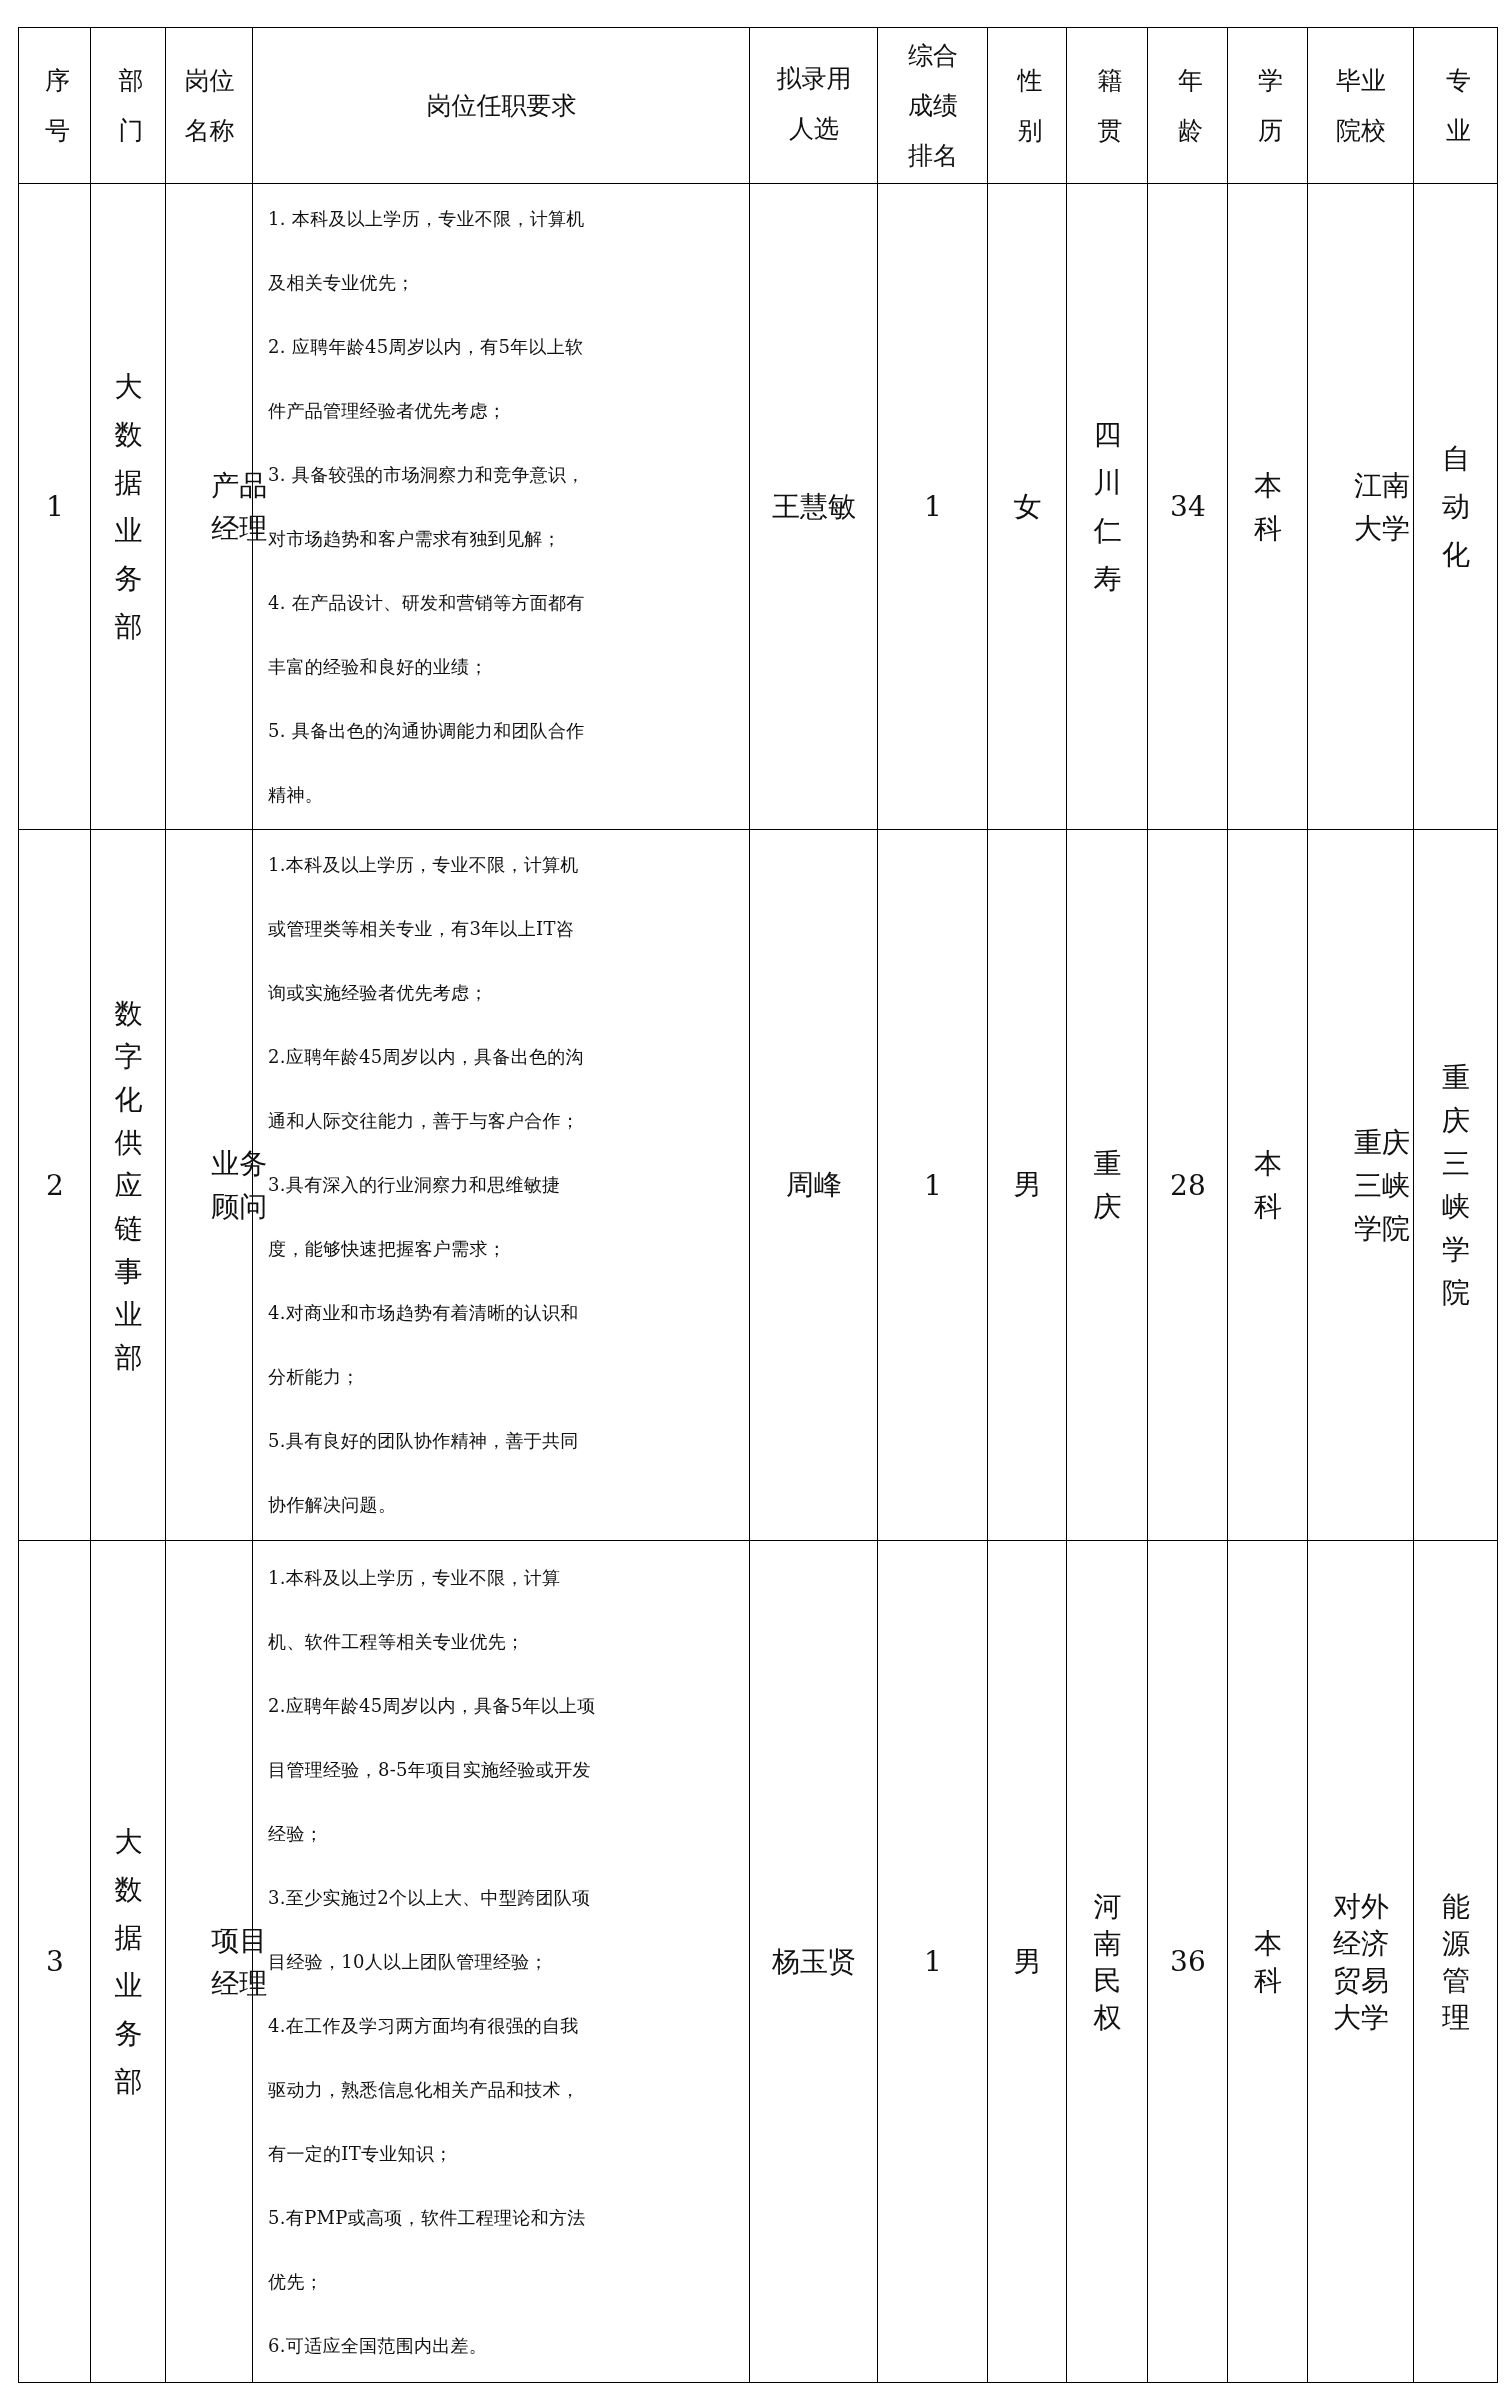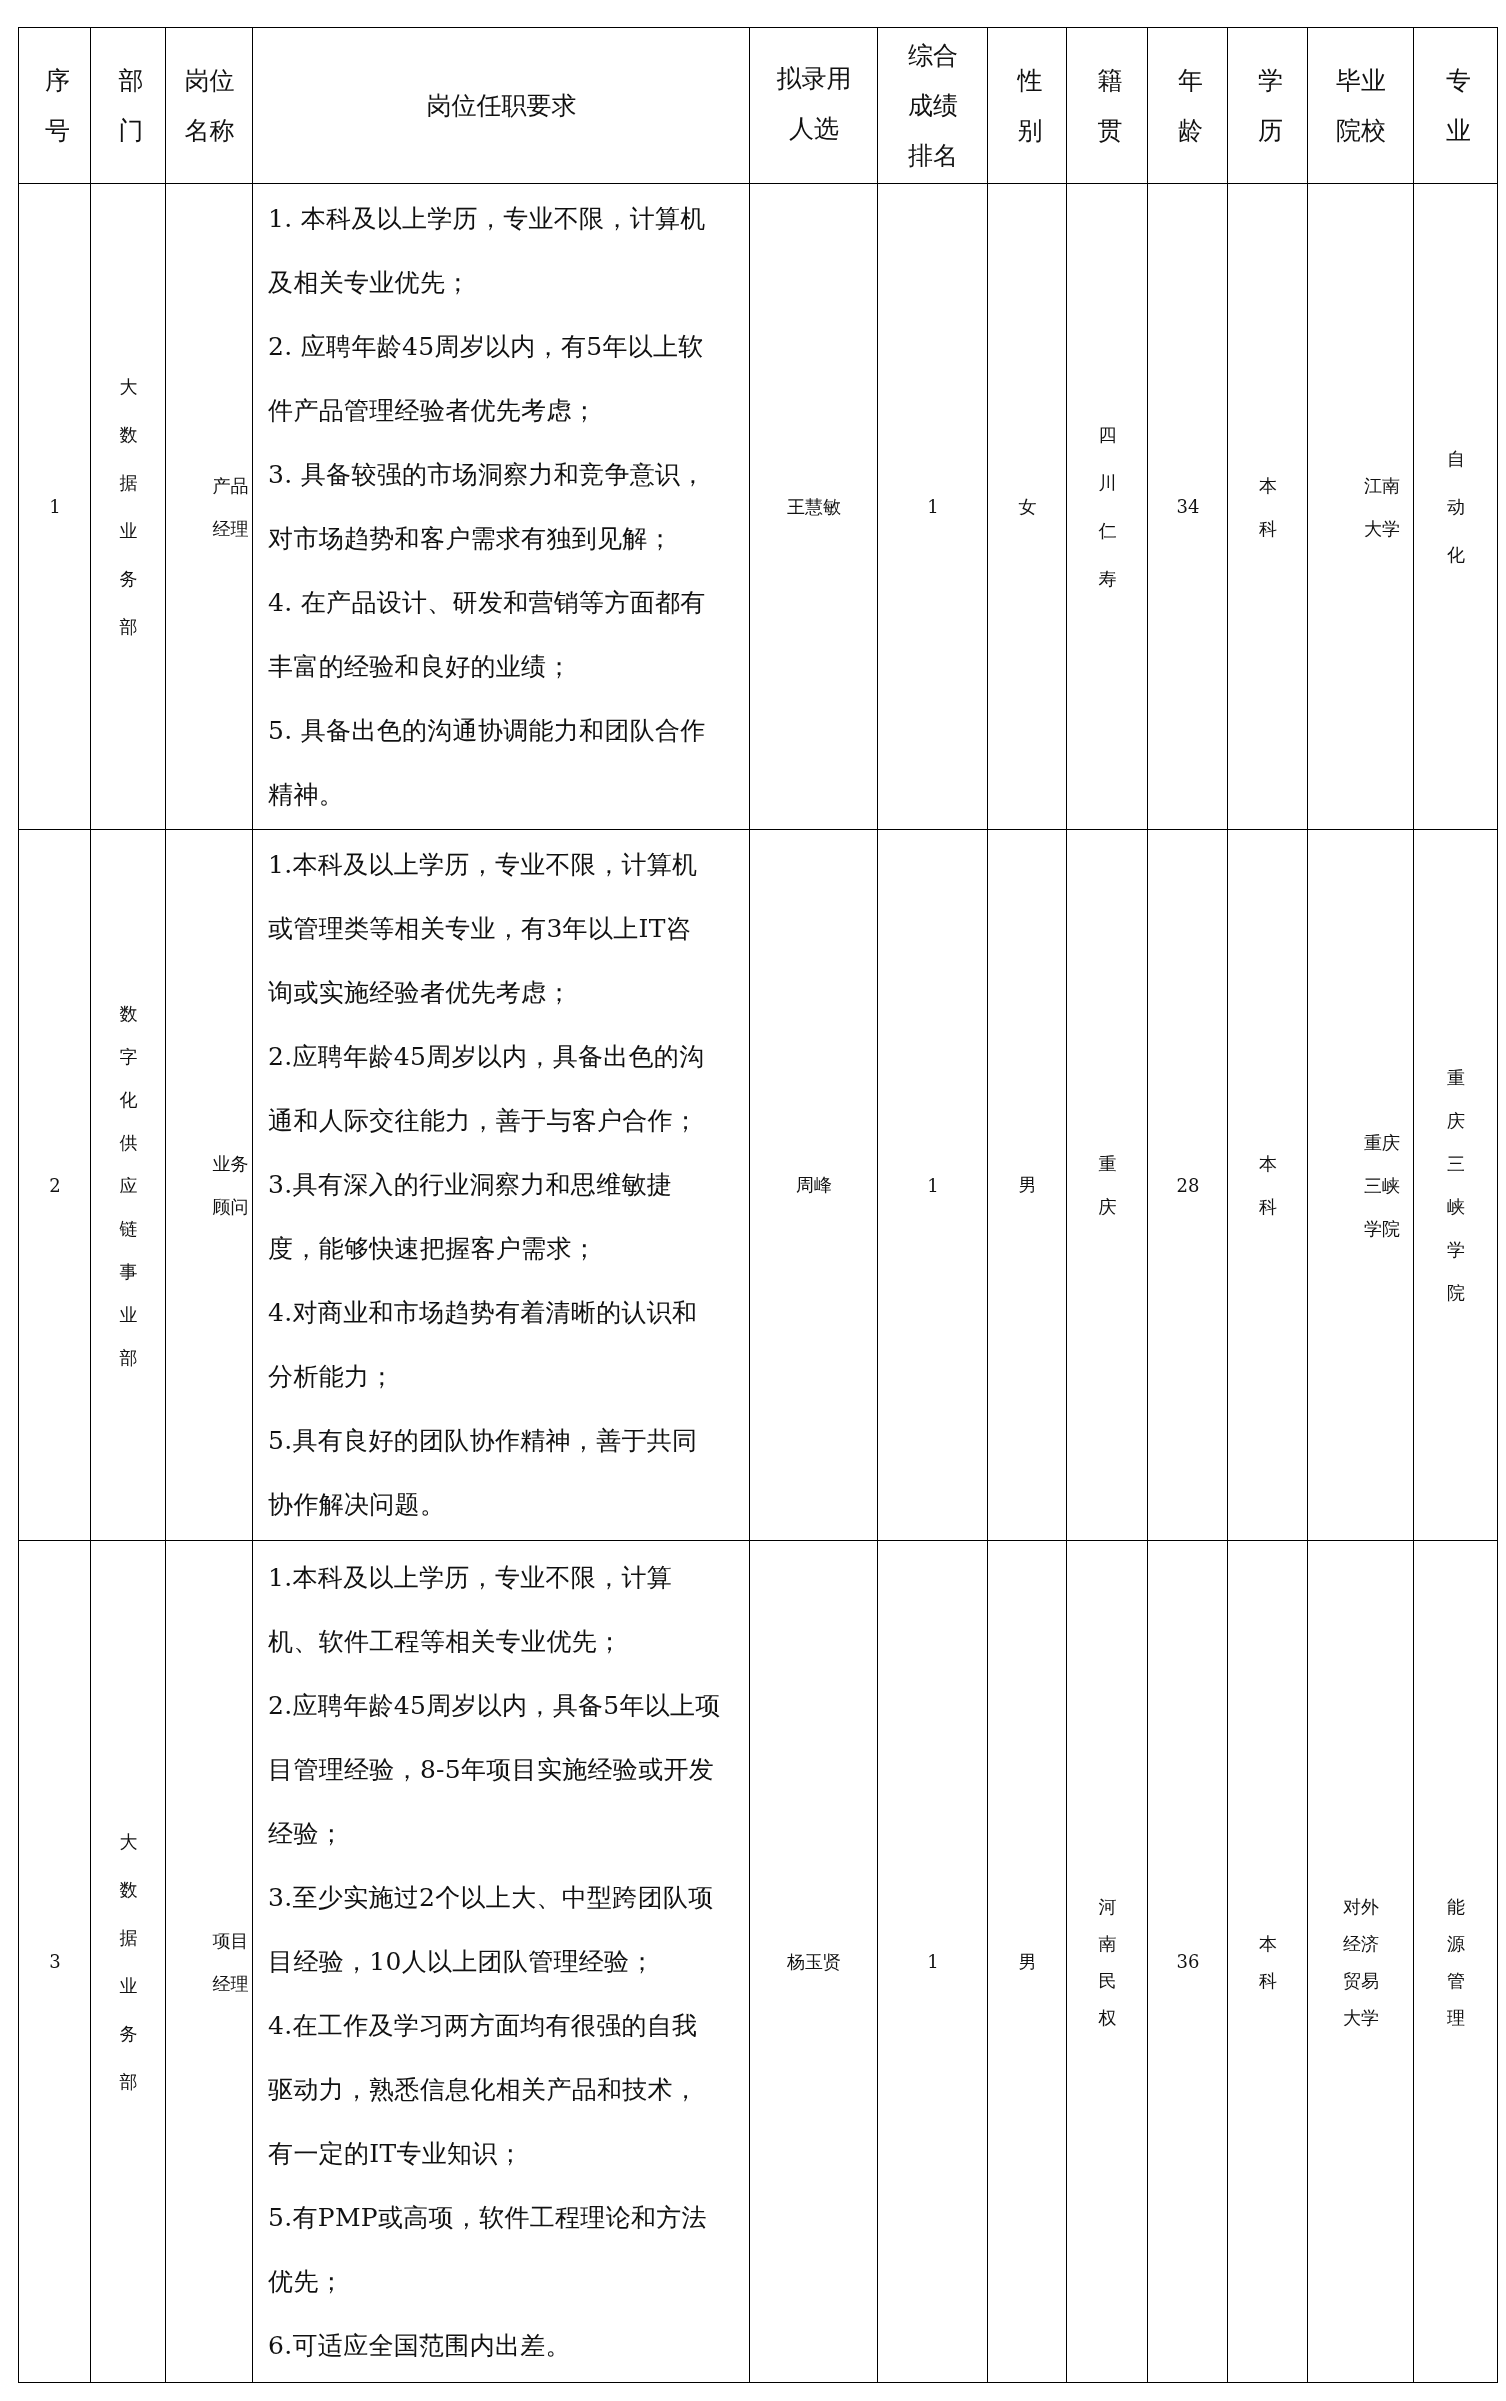--- a/index.html
+++ b/index.html
@@ -11,29 +11,29 @@
     width: 1478px;
   }
   table.grid td, table.grid th {
     border: 1.8px solid #000; padding: 0; text-align: center; vertical-align: middle;
     font-weight: normal;
   }
   table.grid th { font-size: 25px; line-height: 50px; height: 155px; }
   .row1 td { height: 645px; }
   .row2 td { height: 710px; }
   .row3 td { height: 841px; }
-  .cell { font-size: 18px; }
+  .cell { font-size: 28px; }
   .vert { display: inline-block; width: 1.2em; word-break: break-all; }
   .vert.d1 { line-height: 48px; }
   .vert.d2 { line-height: 43px; }
   .vert.v40 { line-height: 37px; }
   .two { display: inline-block; width: 2.2em; word-break: break-all; line-height: 37px; }
   .two.l47 { line-height: 43px; margin-left: 42px; }
   .req { text-align: left !important; padding: 0 11px 0 14.7px !important; vertical-align: middle; }
-  .req div { font-size: 25px; line-height: 64px; letter-spacing: 0.3px; }
+  .req div { font-size: 18px; line-height: 64px; letter-spacing: 0.3px; }
   .hdr-narrow { display: inline-block; width: 1.2em; word-break: break-all; text-align: right; }
   .hdr-2 { display: inline-block; width: 2.3em; word-break: break-all; }
   .hdr-3 { display: inline-block; width: 3.3em; word-break: break-all; font-family: Liberation Mono, monospace; }
 </style>
 </head>
 <body>
 
 <table class="grid">
   <colgroup>
     <col style="width:72px">

